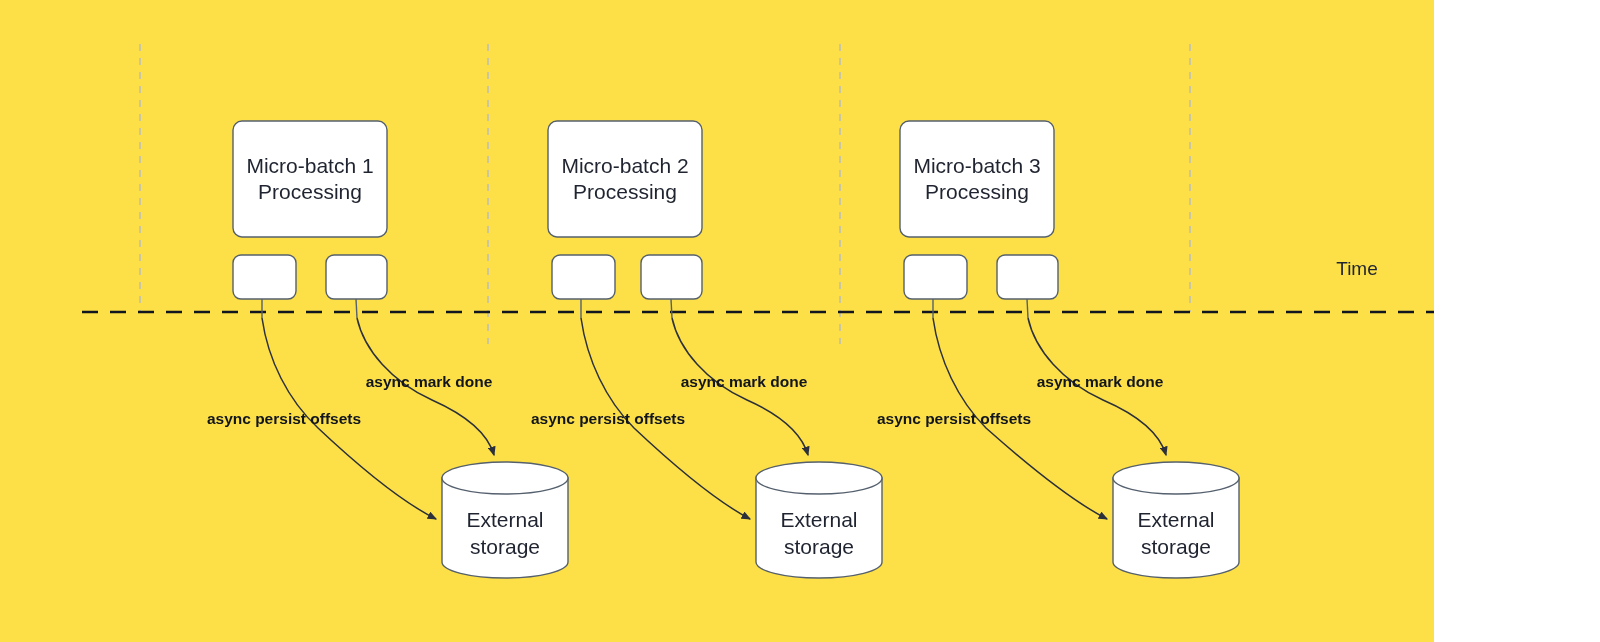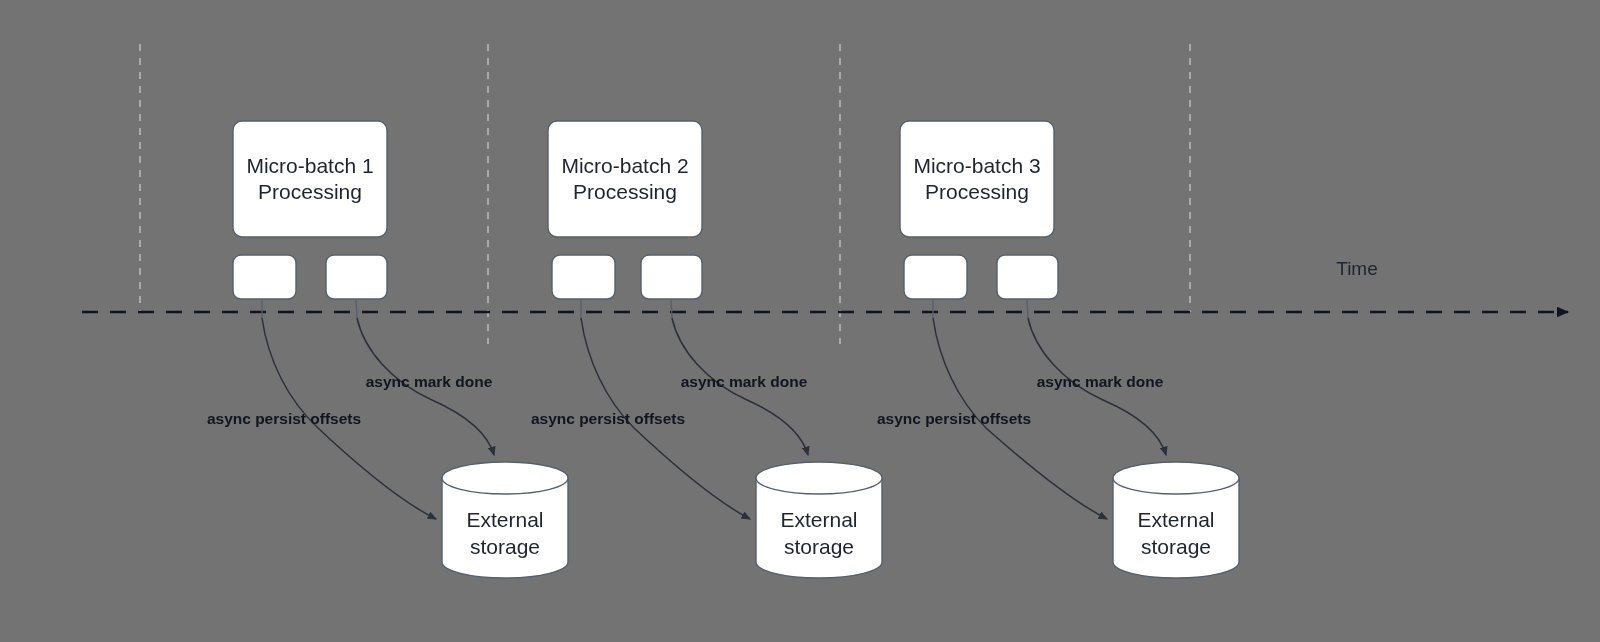--- a/index.html
+++ b/index.html
@@ -2,23 +2,23 @@
 <html><head>
 <meta charset="utf-8">
 <style>
   html, body {
     margin: 0;
     padding: 0;
     background: #ffffff;
   }
   #canvas {
     position: relative;
-    width: 1600px;
+    width: 1434px;
     height: 642px;
-    background: #737373;
+    background: #fde047;
     font-family: "Liberation Sans", sans-serif;
     overflow: hidden;
   }
   svg.layer {
     position: absolute;
     top: 0;
     left: 0;
     width: 1600px;
     height: 642px;
   }

